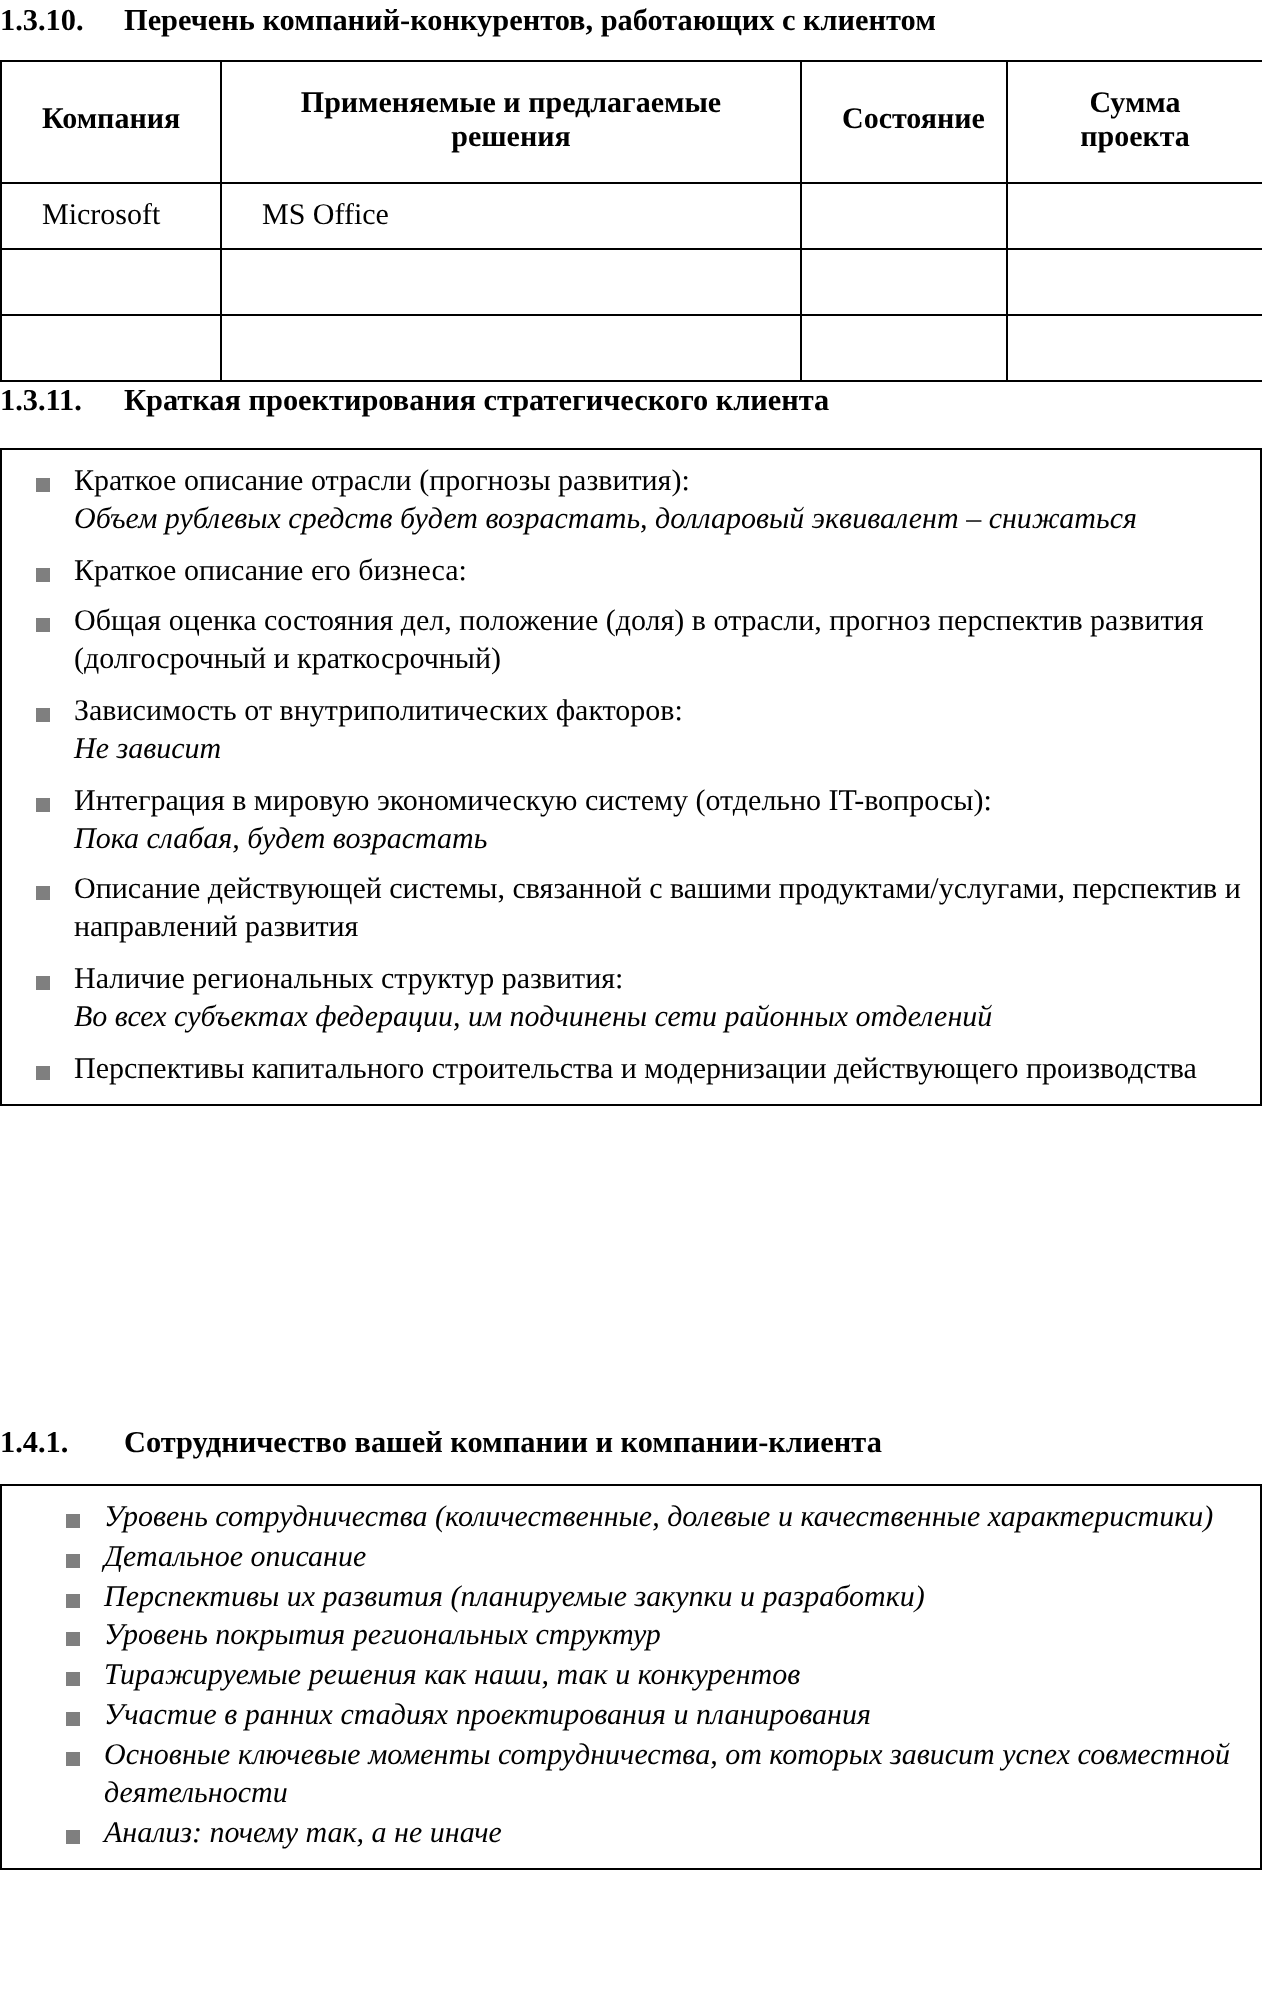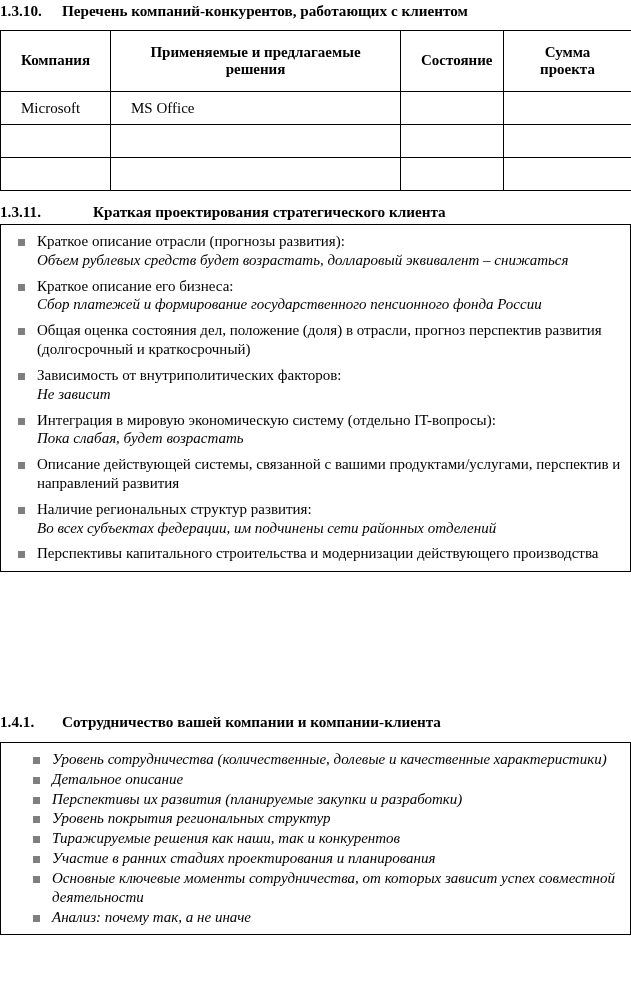--- a/index.html
+++ b/index.html
@@ -100,21 +100,21 @@
   ul.loose > li:last-child { margin-bottom: 0; }
   ul.tight > li { margin-bottom: 1px; }
   ul.tight > li:last-child { margin-bottom: 0; }
   .lbl { display: block; }
   .val { display: block; font-style: italic; }
   li.italic-only { font-style: italic; }
 
   
   .blk-h1310 { position: absolute; left: 0; top: 2px; }
   .blk-table { position: absolute; left: 0; top: 30px; }
-  .blk-h1311 { position: absolute; left: 0; top: 203px; gap: 31px; }
+  .blk-h1311 { position: absolute; left: 0; top: 192px; }
   .blk-box1  { position: absolute; left: 0; top: 224px; }
   .blk-h14   { position: absolute; left: 0; top: 680px; }
   .blk-h141  { position: absolute; left: 0; top: 713px; align-items: flex-end; }
   .blk-box2  { position: absolute; left: 0; top: 742px; padding-left: 23px; }
 </style>
 </head>
 <body>
 
 <div class="page">
 
@@ -168,21 +168,20 @@
   </div>
 
   <div class="listbox blk-box1">
     <ul class="bl loose">
       <li>
         <span class="lbl">Краткое описание отрасли (прогнозы развития):</span>
         <span class="val">Объем рублевых средств будет возрастать, долларовый эквивалент – снижаться</span>
       </li>
       <li>
         <span class="lbl">Краткое описание его бизнеса:</span>
-        <span class="val">Сбор платежей и формирование государственного пенсионного фонда России</span>
       </li>
       <li>
         <span class="lbl">Общая оценка состояния дел, положение (доля) в отрасли, прогноз перспектив развития (долгосрочный и краткосрочный)</span>
       </li>
       <li>
         <span class="lbl">Зависимость от внутриполитических факторов:</span>
         <span class="val">Не зависит</span>
       </li>
       <li>
         <span class="lbl">Интеграция в мировую экономическую систему (отдельно IT-вопросы):</span>

